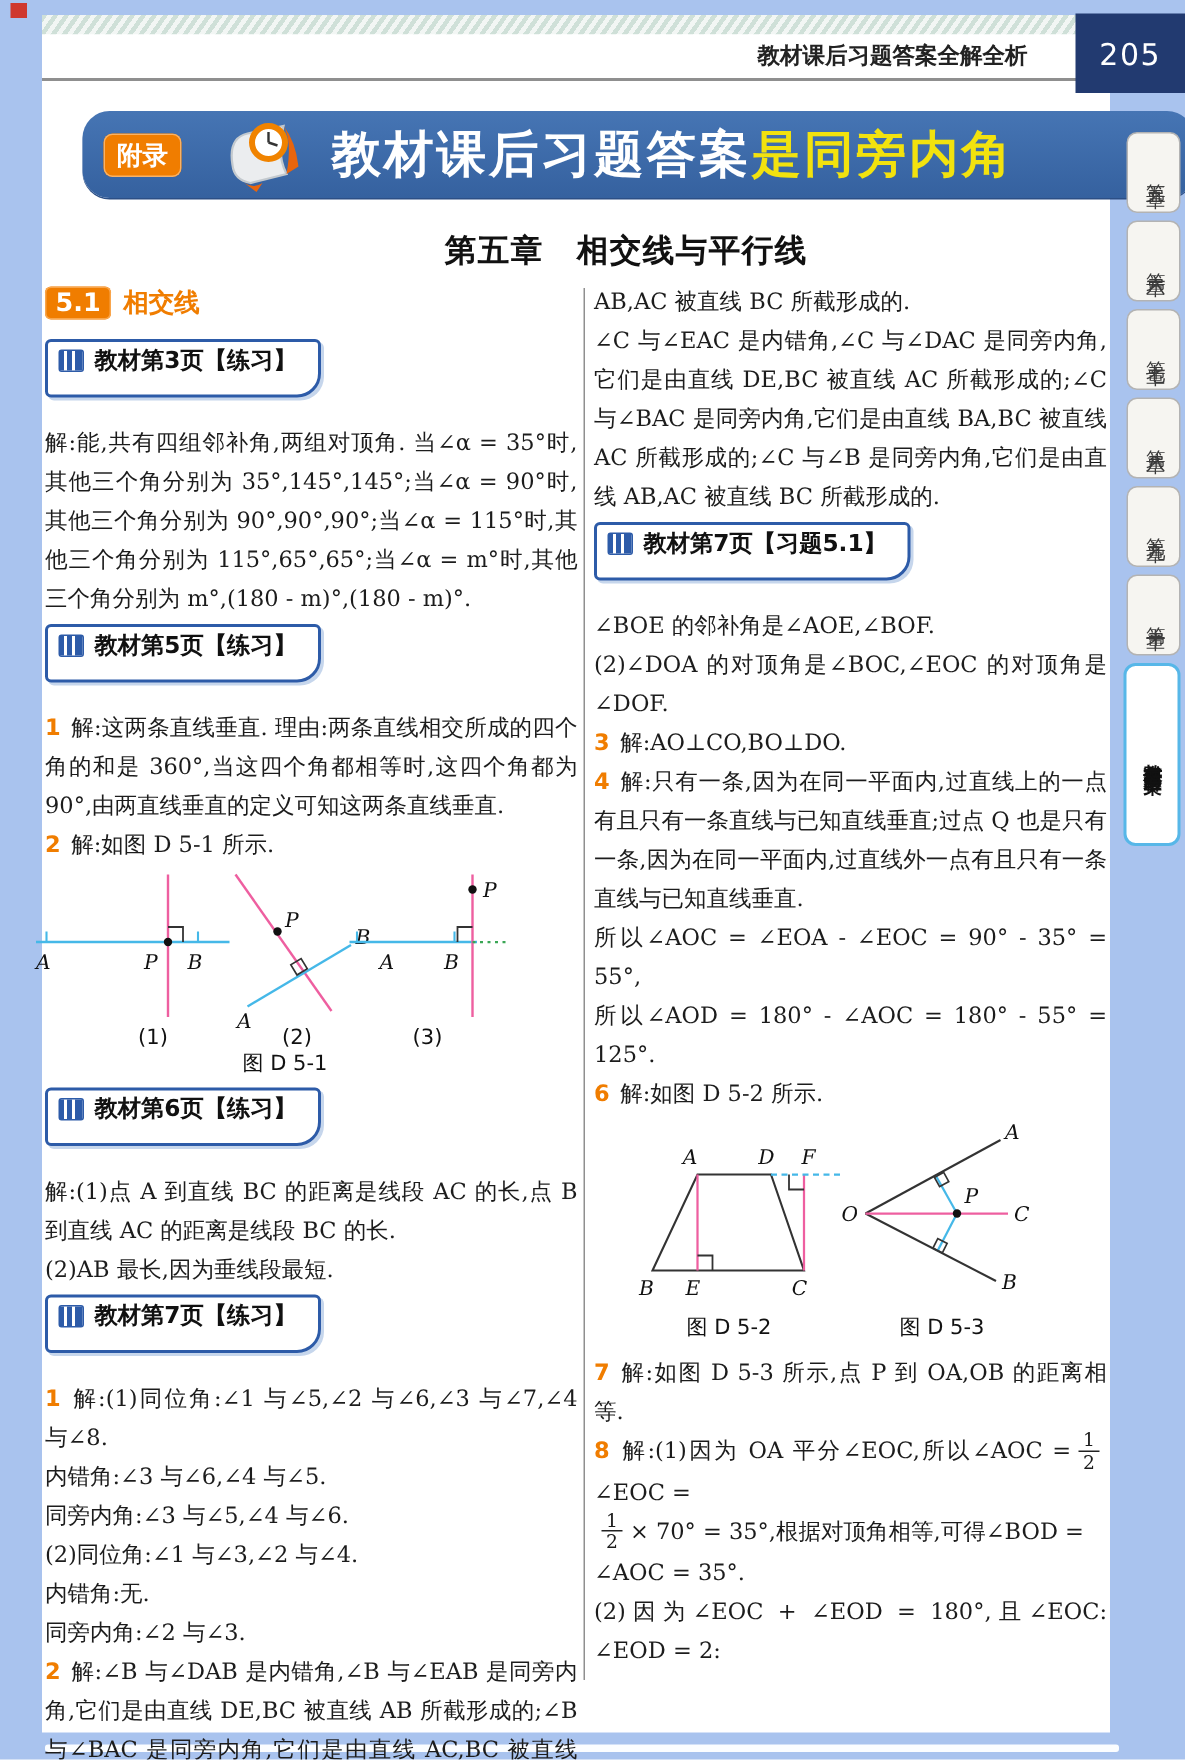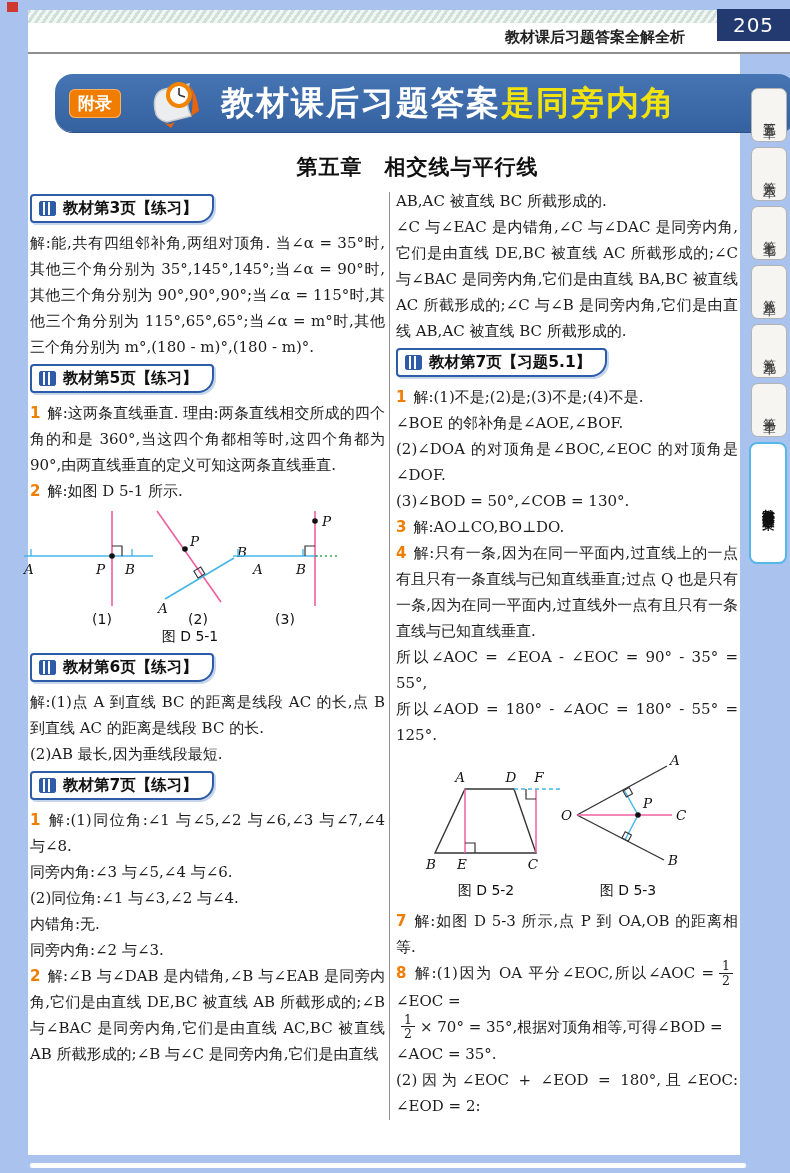--- a/index.html
+++ b/index.html
@@ -3,21 +3,21 @@
 <meta charset="utf-8">
 <style>
   html,body{margin:0;padding:0;}
   body{font-family:"DejaVu Sans",sans-serif;}
   .stage{position:relative;width:790px;height:1173px;background:#a9c3ee;overflow:hidden;}
   .paper{position:absolute;left:28px;top:10px;width:712px;height:1145px;background:#ffffff;}
   .hatch{position:absolute;left:28px;top:10px;right:0;height:13px;
     background:repeating-linear-gradient(125deg,#cfe0d8 0 3px,#f2f6f4 3px 6px);}
   .hdrband{position:absolute;left:28px;top:23px;right:0;height:29px;background:#fff;border-bottom:2px solid #8f8f8f;}
   .hdr-title{position:absolute;right:105px;top:28px;font-size:15px;font-weight:bold;color:#222;}
-  .pagebox{position:absolute;right:0;top:9px;width:73px;height:32px;background:#223a70;color:#fff;
+  .pagebox{position:absolute;right:0;top:9px;width:73px;height:53px;background:#223a70;color:#fff;
     display:flex;align-items:center;justify-content:center;font-size:20px;letter-spacing:1px;}
   .corner{position:absolute;left:7px;top:2px;width:11px;height:10px;background:#cf382e;}
   .bstrip{position:absolute;left:30px;top:1163px;width:716px;height:5px;background:#fbfdff;border-radius:2px;}
 
   
   .banner{position:absolute;left:55px;top:74px;width:741px;height:58px;border-radius:18px;
     background:linear-gradient(180deg,#4675b4,#35619f);display:flex;align-items:center;box-shadow:0 1px 0 #2c4f86;}
   .badge{margin-left:14px;background:#f07d00;color:#fff;font-weight:bold;font-size:17px;
     padding:3px 9px;border-radius:6px;box-shadow:0 0 0 1px #f9b265 inset;}
   .bicon{margin-left:22px;width:64px;height:54px;}
@@ -29,21 +29,21 @@
 
   .vrule{position:absolute;left:389px;top:192px;width:1px;height:928px;background:#8f8f8f;}
   .colL{position:absolute;left:30px;top:190px;width:355px;}
   .colR{position:absolute;left:396px;top:188px;width:342px;}
 
   .sec-hd{display:flex;align-items:center;gap:8px;margin:0 0 9px;}
   .sec-num{background:#f07d00;color:#fff;font-weight:bold;font-size:17px;padding:1px 7px;border-radius:4px;box-shadow:0 0 0 1px #f9a64d inset;}
   .sec-name{color:#f07d00;font-weight:bold;font-size:17px;}
 
   .box-hd{display:inline-flex;align-items:center;gap:7px;border:2px solid #2d5ba8;background:#fff;
-    border-radius:4px 4px 16px 4px;padding:2px 14px 2px 7px;margin:4px 0 7px;box-shadow:2px 2px 0 #c6d6ec;}
+    border-radius:4px 4px 16px 4px;padding:2px 14px 12px 7px;margin:4px 0 17px;box-shadow:2px 2px 0 #c6d6ec;}
   .box-hd .lbl{font-weight:bold;font-size:15.5px;color:#111;}
   .bk{width:15px;height:13px;border:1px solid #2d5ba8;border-radius:2px;
     background:linear-gradient(90deg,#2d5ba8 0 3px,#fff 3px 5px,#2d5ba8 5px 8px,#fff 8px 10px,#2d5ba8 10px);}
 
   p.t{margin:0;font-size:15px;line-height:26px;color:#1c1c1c;text-align:justify;
       font-family:"DejaVu Serif","DejaVu Sans",serif;}
   .n{color:#f07d00;font-weight:bold;margin-right:7px;font-family:"DejaVu Sans",sans-serif;}
   .frac{display:inline-flex;flex-direction:column;vertical-align:middle;margin:0 5px;
     line-height:1.05;font-size:12.5px;text-align:center;transform:translateY(-1px);}
   .frac .fn{border-bottom:1px solid #222;padding:0 3px;}
@@ -86,20 +86,24 @@
     </span>
     <span class="btitle">
       <span class="w">教材课后习题答案</span><span class="y">是同旁内角</span>
     </span>
   </div>
 
   <div class="chap">第五章　相交线与平行线</div>
   <div class="vrule"></div>
 
   <div class="colL">
+    <div class="sec-hd">
+      <span class="sec-num">5.1</span>
+      <span class="sec-name">相交线</span>
+    </div>
 
     <div class="box-hd">
       <span class="bk"></span>
       <span class="lbl">教材第3页【练习】</span>
     </div>
     <p class="t"><span>解:能,共有四组邻补角,两组对顶角. 当∠α = 35°时,其他三个角分别为 35°,145°,145°;当∠α = 90°时,其他三个角分别为 90°,90°,90°;当∠α = 115°时,其他三个角分别为 115°,65°,65°;当∠α = m°时,其他三个角分别为 m°,(180 - m)°,(180 - m)°.</span></p>
 
     <div class="box-hd">
       <span class="bk"></span>
       <span class="lbl">教材第5页【练习】</span>
@@ -150,43 +154,43 @@
       <span class="lbl">教材第6页【练习】</span>
     </div>
     <p class="t"><span>解:(1)点 A 到直线 BC 的距离是线段 AC 的长,点 B 到直线 AC 的距离是线段 BC 的长.</span></p>
     <p class="t"><span>(2)AB 最长,因为垂线段最短.</span></p>
 
     <div class="box-hd">
       <span class="bk"></span>
       <span class="lbl">教材第7页【练习】</span>
     </div>
     <p class="t"><span class="n">1</span><span>解:(1)同位角:∠1 与∠5,∠2 与∠6,∠3 与∠7,∠4 与∠8.</span></p>
+    <p class="t"><span>内错角:∠3 与∠6,∠4 与∠5.</span></p>
     <p class="t"><span>同旁内角:∠3 与∠5,∠4 与∠6.</span></p>
     <p class="t"><span>(2)同位角:∠1 与∠3,∠2 与∠4.</span></p>
     <p class="t"><span>内错角:无.</span></p>
     <p class="t"><span>同旁内角:∠2 与∠3.</span></p>
     <p class="t"><span class="n">2</span><span>解:∠B 与∠DAB 是内错角,∠B 与∠EAB 是同旁内角,它们是由直线 DE,BC 被直线 AB 所截形成的;∠B 与∠BAC 是同旁内角,它们是由直线 AC,BC 被直线 AB 所截形成的;∠B 与∠C 是同旁内角,它们是由直线</span></p>
   </div>
 
   <div class="colR">
     <p class="t"><span>AB,AC 被直线 BC 所截形成的.</span></p>
     <p class="t"><span>∠C 与∠EAC 是内错角,∠C 与∠DAC 是同旁内角,它们是由直线 DE,BC 被直线 AC 所截形成的;∠C 与∠BAC 是同旁内角,它们是由直线 BA,BC 被直线 AC 所截形成的;∠C 与∠B 是同旁内角,它们是由直线 AB,AC 被直线 BC 所截形成的.</span></p>
 
     <div class="box-hd">
       <span class="bk"></span>
       <span class="lbl">教材第7页【习题5.1】</span>
     </div>
-    <p class="t"><span class="n">1</span><span>解:(1)不是;(2)是;(3)不是;(4)不是.</span></p>
     <p class="t"><span>∠BOE 的邻补角是∠AOE,∠BOF.</span></p>
     <p class="t"><span>(2)∠DOA 的对顶角是∠BOC,∠EOC 的对顶角是∠DOF.</span></p>
-    <p class="t"><span>(3)∠BOD = 50°,∠COB = 130°.</span></p>
     <p class="t"><span class="n">3</span><span>解:AO⊥CO,BO⊥DO.</span></p>
     <p class="t"><span class="n">4</span><span>解:只有一条,因为在同一平面内,过直线上的一点有且只有一条直线与已知直线垂直;过点 Q 也是只有一条,因为在同一平面内,过直线外一点有且只有一条直线与已知直线垂直.</span></p>
     <p class="t"><span>所以∠AOC = ∠EOA - ∠EOC = 90° - 35° = 55°,</span></p>
     <p class="t"><span>所以∠AOD = 180° - ∠AOC = 180° - 55° = 125°.</span></p>
+    <p class="t"><span class="n">6</span><span>解:如图 D 5-2 所示.</span></p>
 
     <div class="figwrap" style="margin-left:6px;">
       <svg width="332" height="150" viewBox="0 0 332 150">
 
         <polygon points="63,37 112,37 134,101 33,101" fill="none" stroke="#333" stroke-width="1.4"></polygon>
         <line x1="63" y1="37" x2="63" y2="101" stroke="#ee5fa0" stroke-width="1.5"></line>
         <path d="M63,91 H73 V101" fill="none" stroke="#333" stroke-width="1.2"></path>
         <line x1="134" y1="37" x2="134" y2="101" stroke="#ee5fa0" stroke-width="1.5"></line>
         <line x1="112" y1="37" x2="158" y2="37" stroke="#45b8e8" stroke-width="1.5" stroke-dasharray="4,3"></line>
         <path d="M124,37 V47 H134" fill="none" stroke="#333" stroke-width="1.2"></path>

